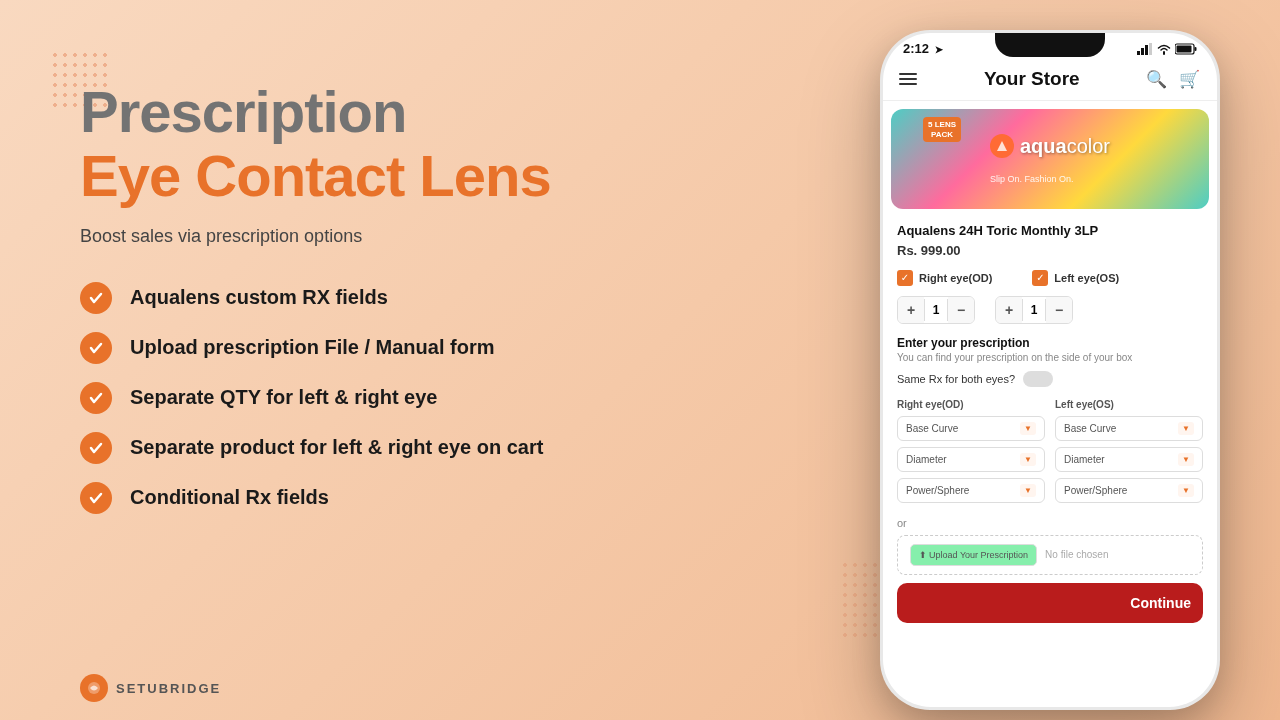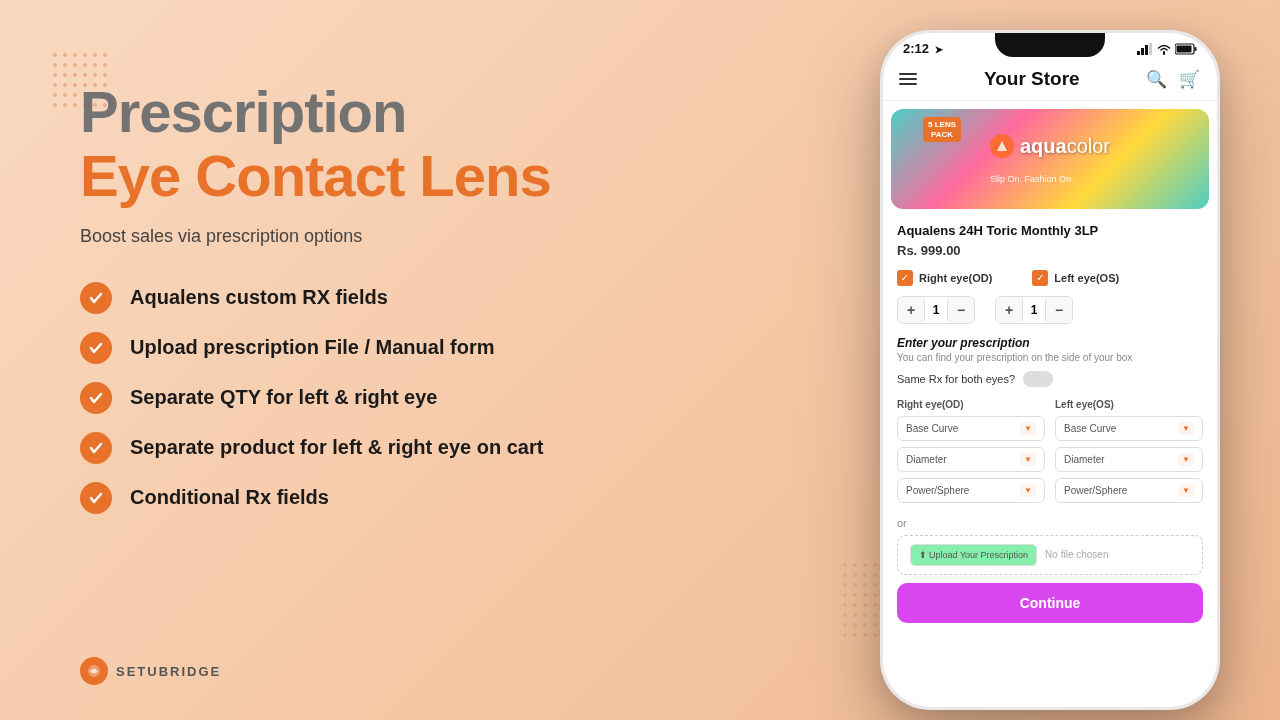--- a/index.html
+++ b/index.html
@@ -87,21 +87,21 @@
     }
     .feature-text {
       font-size: 20px;
       font-weight: 700;
       color: #1a1a1a;
     }
 
     
     .logo-area {
       position: absolute;
-      bottom: 35px;
+      bottom: 18px;
       left: 80px;
       display: flex;
       align-items: center;
       gap: 8px;
     }
     .logo-icon {
       width: 28px;
       height: 28px;
       border-radius: 50%;
       background: #e8722a;
@@ -317,21 +317,20 @@
     }
 
     
     .prescription-section {
       padding: 8px 14px 4px;
     }
     .prescription-title {
       font-size: 12px;
       font-weight: 800;
       color: #111;
-      font-style: italic;
     }
     .prescription-subtitle {
       font-size: 10px;
       color: #888;
       margin-top: 2px;
     }
     .same-rx-row {
       display: flex;
       align-items: center;
       gap: 8px;
@@ -420,30 +419,30 @@
       white-space: nowrap;
     }
     .upload-label {
       font-size: 10px;
       color: #aaa;
     }
 
     
     .continue-btn {
       margin: 8px 14px;
-      background: #d946ef;
+      background: #b91c1c;
       color: white;
       border: none;
       border-radius: 10px;
       padding: 12px;
       width: calc(100% - 28px);
       font-size: 14px;
       font-weight: 700;
       cursor: pointer;
-      text-align: center;
+      text-align: right;
     }
   </style>
 </head>
 <body>
 
 <div class="dots-top-left"></div>
 <div class="dots-bottom-right"></div>
 
 <div class="left-panel">
   <div class="title-line1">Prescription</div>

